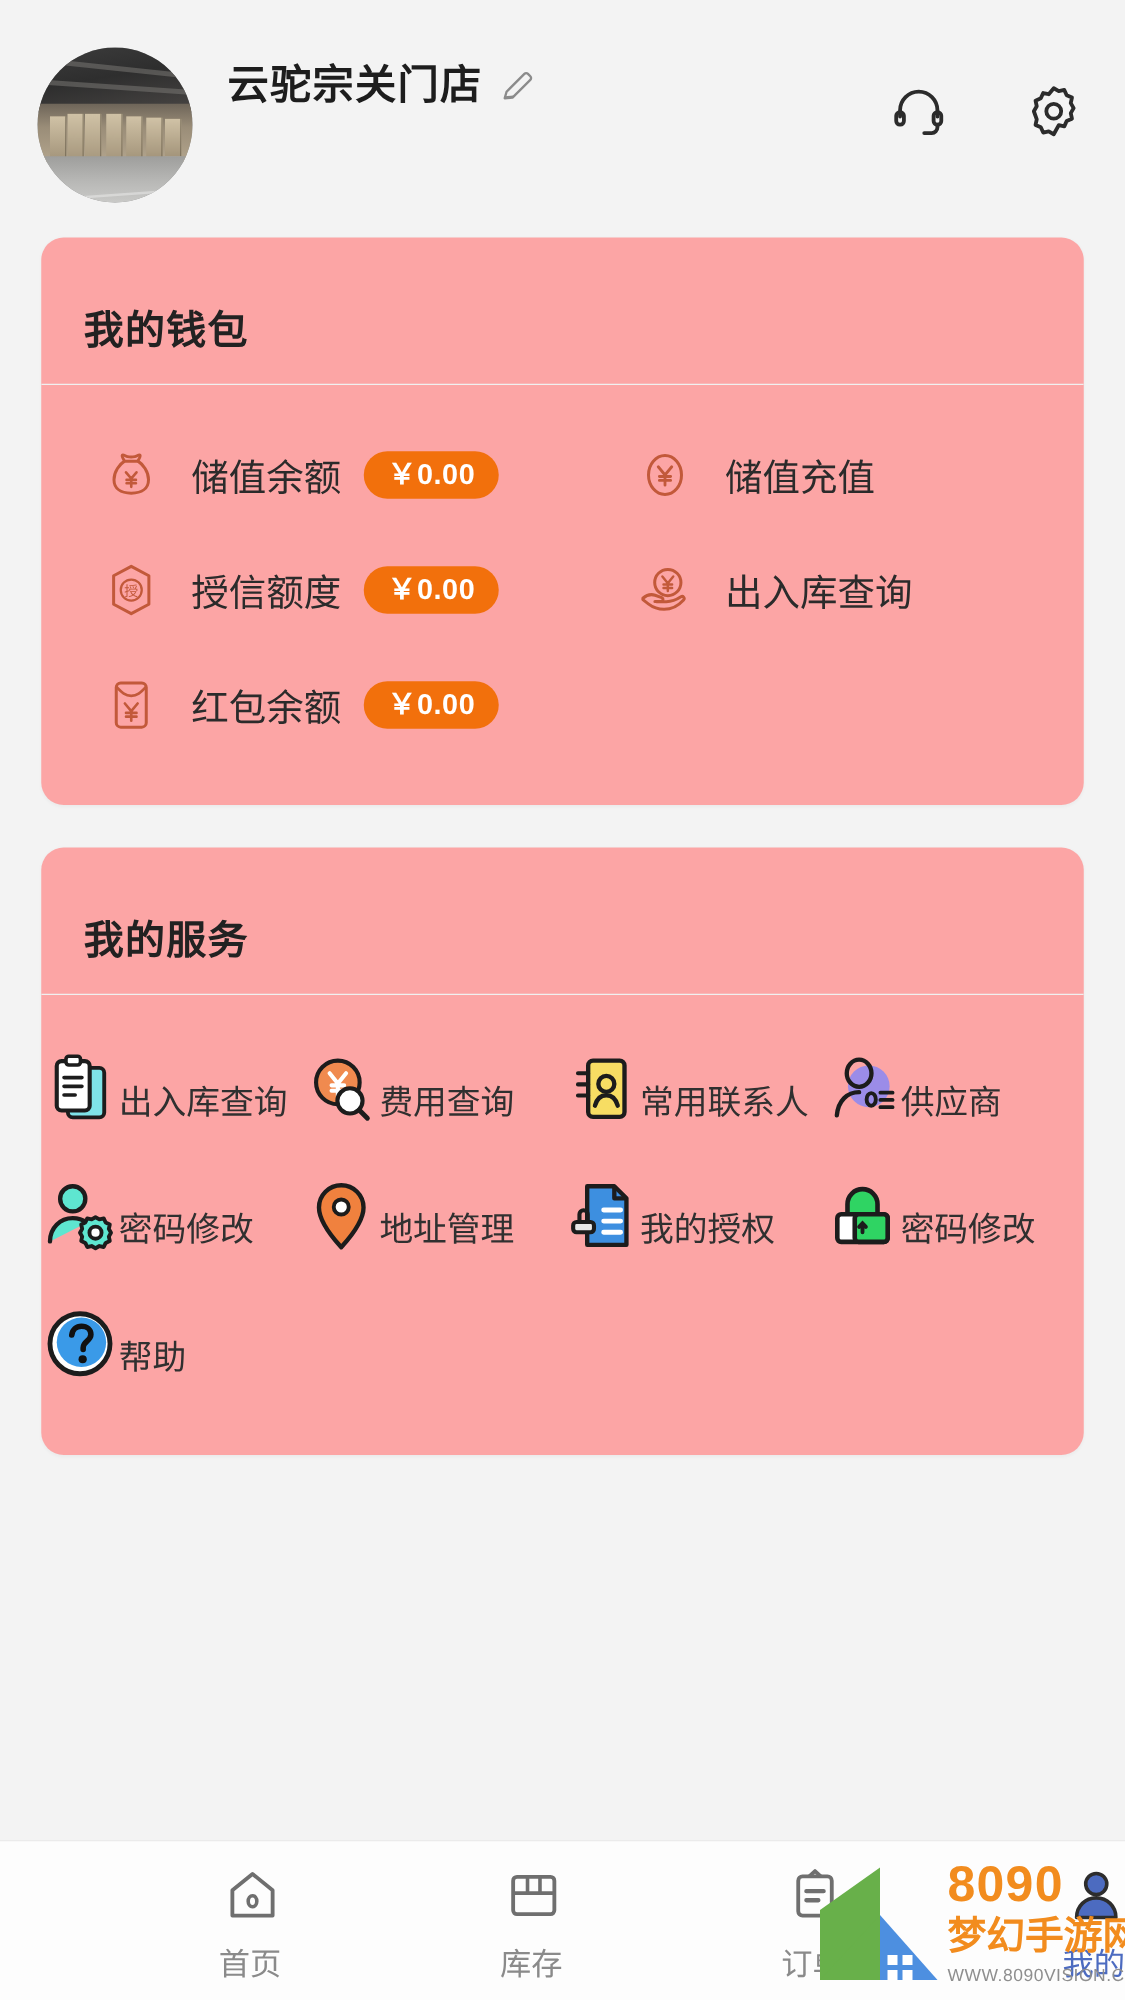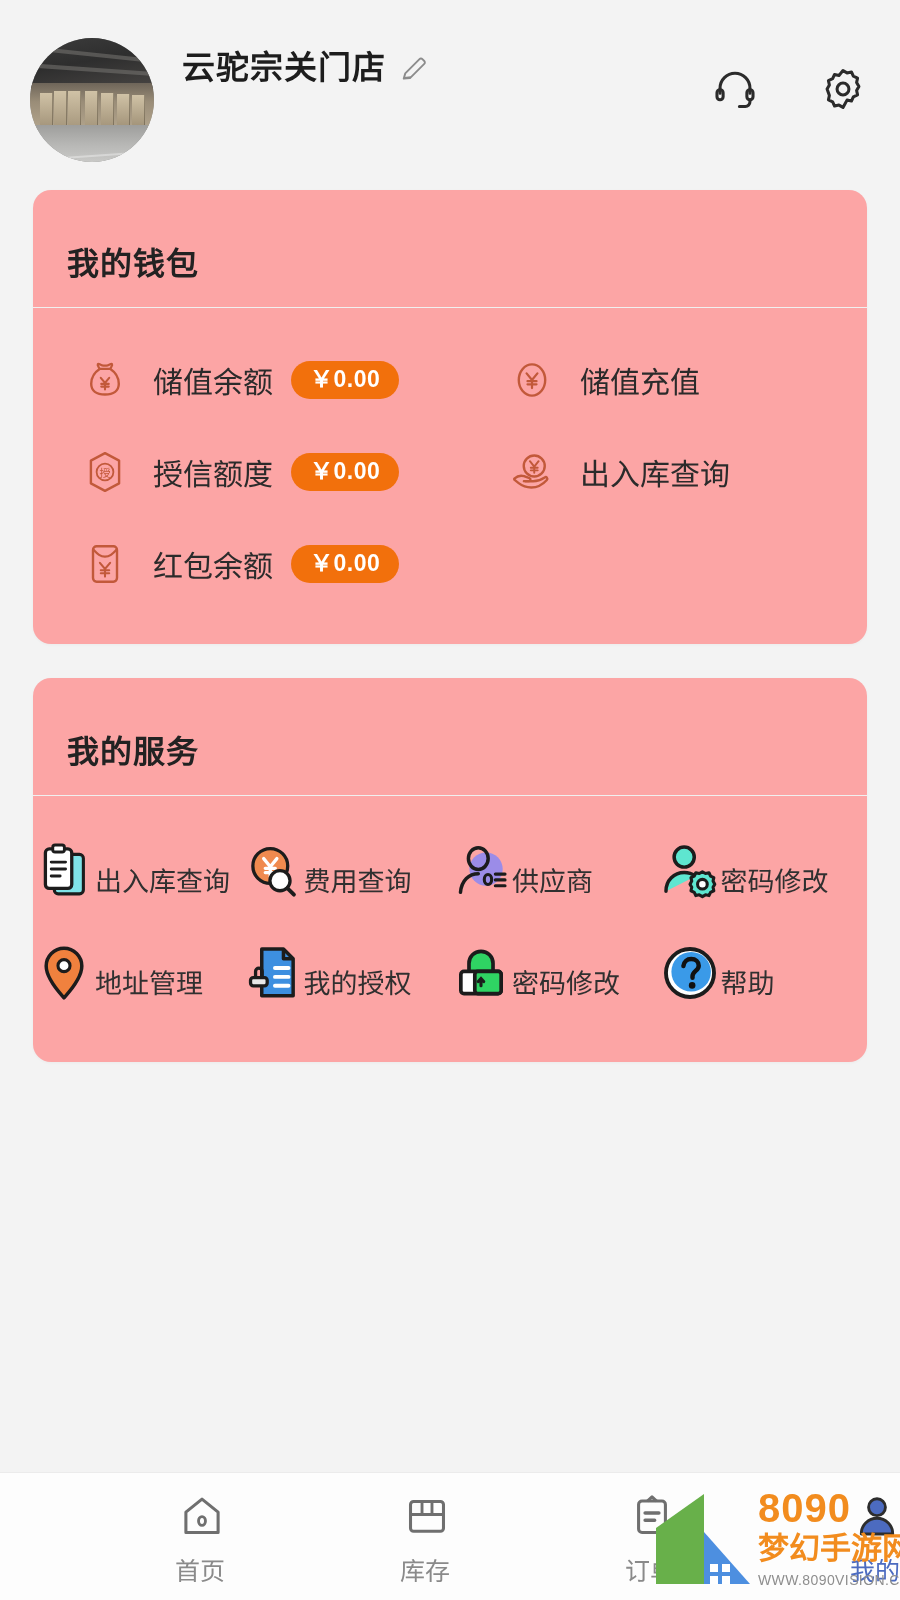--- a/index.html
+++ b/index.html
@@ -272,20 +272,29 @@
       <div class="svc">
         <svg class="svc-ico" viewBox="0 0 32 32">
           <circle cx="14.6" cy="13.4" r="9" fill="#f08a4f" stroke="#1c1c1c" stroke-width="1.7"></circle>
           <path d="M11.2 9.6l3.4 4.2 3.4-4.2M14.6 13.8v5M12 14.6h5.2M12 16.8h5.2" stroke="#ffffff" stroke-width="1.7" fill="none" stroke-linecap="round"></path>
           <circle cx="19.6" cy="21" r="5.2" fill="#ffffff" stroke="#1c1c1c" stroke-width="1.7"></circle>
           <path d="M23.4 24.8l3.4 3.4" stroke="#1c1c1c" stroke-width="2" stroke-linecap="round"></path>
         </svg>
         <div class="svc-label">费用查询</div>
       </div>
 
+      <div class="svc">
+        <svg class="svc-ico" viewBox="0 0 32 32">
+          <rect x="10.6" y="4.4" width="15" height="23.2" rx="2" fill="#f7dd63" stroke="#1c1c1c" stroke-width="1.8"></rect>
+          <path d="M6.4 9.6h4.2M6.4 14.2h4.2M6.4 18.8h4.2" stroke="#1c1c1c" stroke-width="1.7" stroke-linecap="round"></path>
+          <circle cx="18.1" cy="14" r="3.3" fill="none" stroke="#1c1c1c" stroke-width="1.8"></circle>
+          <path d="M13.4 23c.8-2.9 2.6-4.3 4.7-4.3s3.9 1.4 4.7 4.3" fill="none" stroke="#1c1c1c" stroke-width="1.8" stroke-linecap="round"></path>
+        </svg>
+        <div class="svc-label">常用联系人</div>
+      </div>
 
       <div class="svc">
         <svg class="svc-ico" viewBox="0 0 32 32">
           <circle cx="18.6" cy="15" r="8.6" fill="#9b8ce8"></circle>
           <ellipse cx="14.6" cy="9.6" rx="5.1" ry="5.6" fill="none" stroke="#1c1c1c" stroke-width="1.8"></ellipse>
           <path d="M5.4 27c.6-6.2 4.4-9.6 9.2-9.6" fill="none" stroke="#1c1c1c" stroke-width="1.8" stroke-linecap="round"></path>
           <ellipse cx="19.6" cy="20.4" rx="1.9" ry="2.6" fill="none" stroke="#1c1c1c" stroke-width="1.6"></ellipse>
           <path d="M23.4 17.6h5M23.4 20.6h5M23.4 23.6h5" stroke="#1c1c1c" stroke-width="1.6" stroke-linecap="round"></path>
         </svg>
         <div class="svc-label">供应商</div>

